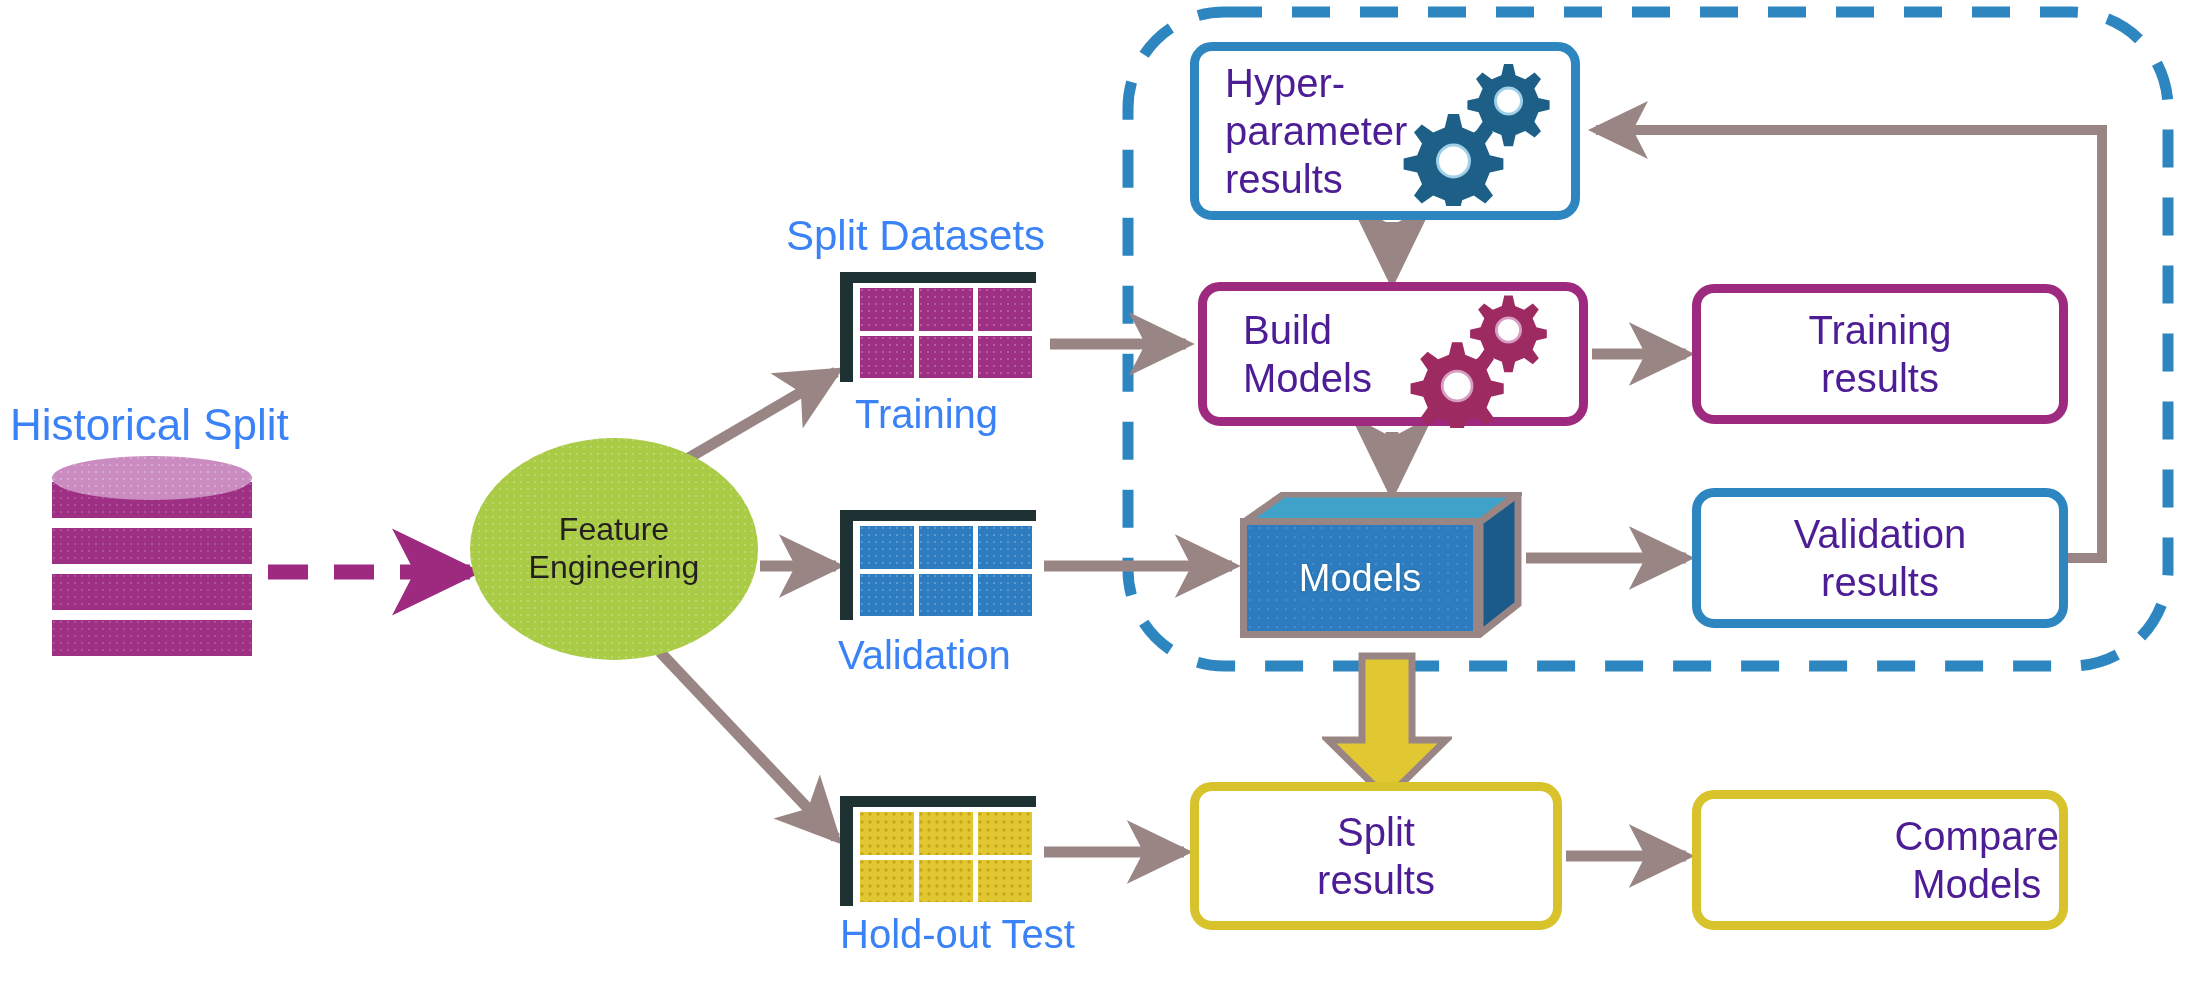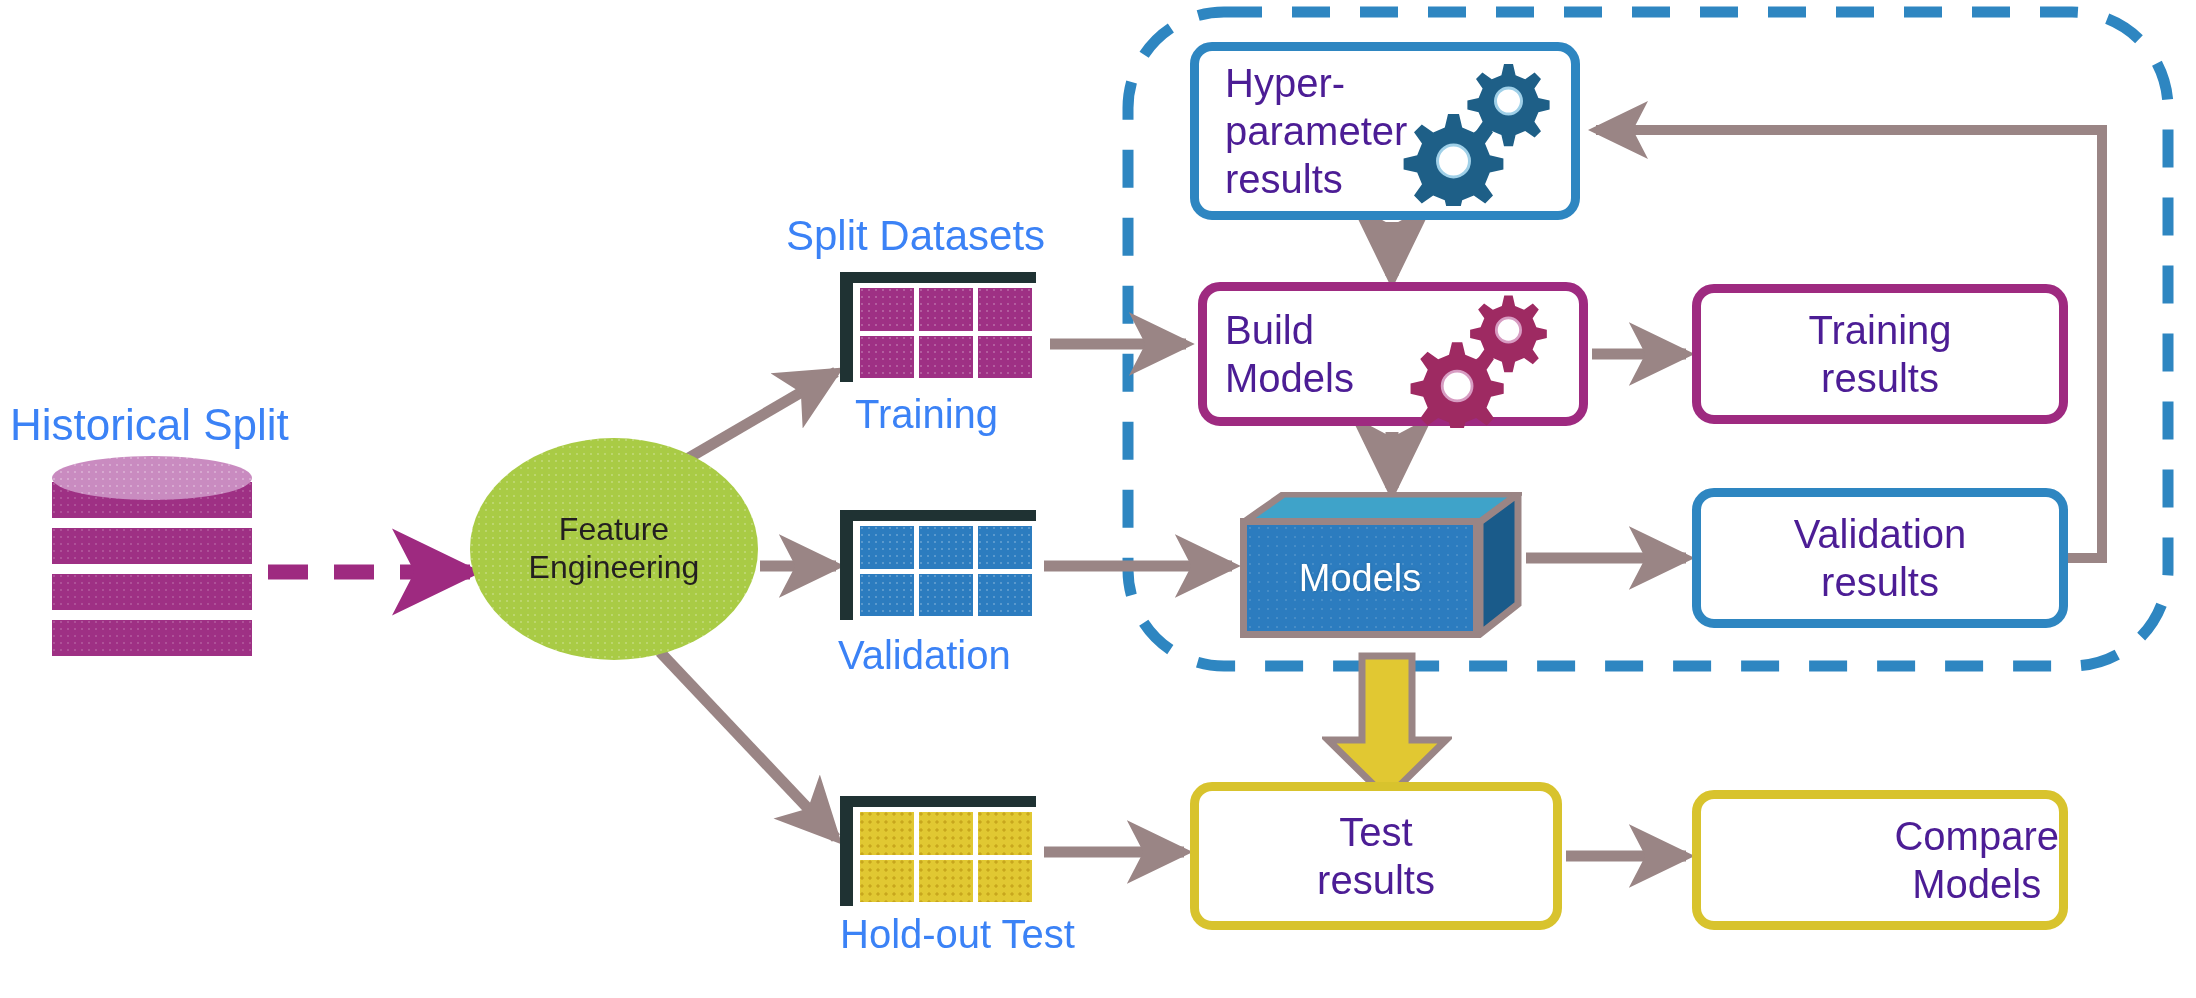--- a/index.html
+++ b/index.html
@@ -107,21 +107,21 @@
   .box-text {
     font-size: 40px; color: #4c1d95; line-height: 1.2;
     font-family: Liberation Sans, sans-serif;
   }
   .b-blue    { border: 9px solid #2E86C1; }
   .b-magenta { border: 9px solid #9E2A80; }
   .b-yellow  { border: 9px solid #D8C32D; }
 
   
   #box-hyper   { left: 1190px; top: 42px;  width: 390px; height: 178px; padding-left: 26px; }
-  #box-build   { left: 1198px; top: 282px; width: 390px; height: 144px; padding-left: 18px; }
+  #box-build   { left: 1198px; top: 282px; width: 390px; height: 144px; padding-left: 36px; }
   #box-trainres{ left: 1692px; top: 284px; width: 376px; height: 140px; }
   #box-valres  { left: 1692px; top: 488px; width: 376px; height: 140px; }
   #box-tests   { left: 1190px; top: 782px; width: 372px; height: 148px; }
   #box-compare { left: 1692px; top: 790px; width: 376px; height: 140px; justify-content: flex-end; }
 
   
   #models3d { left: 1240px; top: 492px; width: 282px; height: 146px; }
   .m3-face  { position: absolute; box-sizing: border-box; }
   .m3-front {
     left: 0; top: 26px; width: 240px; height: 120px;
@@ -312,21 +312,21 @@
   </div>
 
   <div class="abs" id="big-arrow">
     <svg width="130" height="150" viewBox="0 0 130 150">
       <polygon points="40,4 90,4 90,88 124,88 65,146 6,88 40,88" fill="#E1C832" stroke="#9A8585" stroke-width="7" stroke-linejoin="miter"></polygon>
     </svg>
   </div>
 
   <div class="abs box b-yellow box-center" id="box-tests">
     <div class="box-text">
-      <div>Test</div>
+      <div>Split</div>
       <div>results</div>
     </div>
   </div>
 
   <div class="abs box b-yellow box-center" id="box-compare">
     <div class="box-text">
       <div>Compare</div>
       <div>Models</div>
     </div>
   </div>

